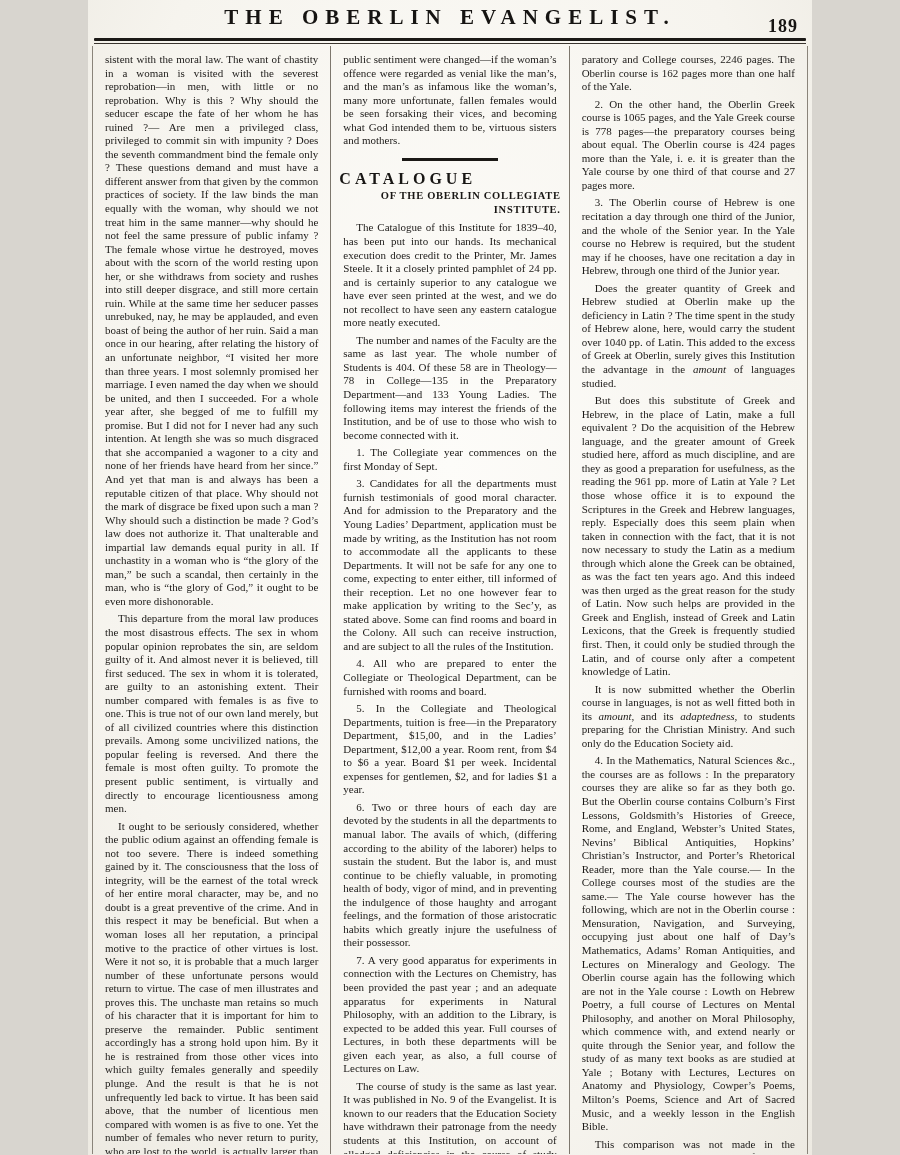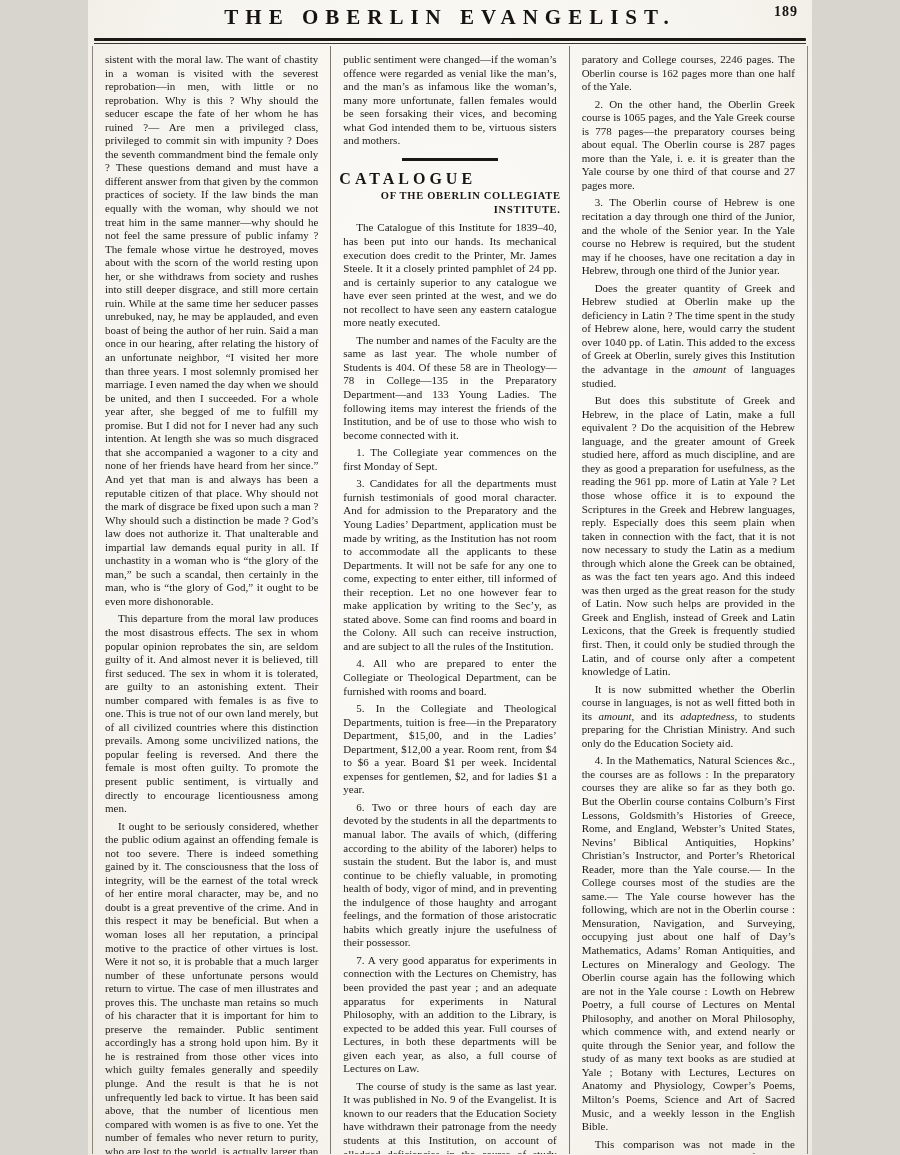--- a/index.html
+++ b/index.html
@@ -9,21 +9,21 @@
     background:#fbfaf6;
     background-image:radial-gradient(ellipse at 50% 40%, #fdfcf9 0%, #f6f4ee 70%, #edeae2 100%);
     color:#1c1a18;overflow:hidden;box-sizing:border-box;
   }
   .masthead{position:relative;height:30px;padding-top:5px;}
   .masthead-title{
     text-align:center;font-weight:bold;font-size:21px;letter-spacing:7px;
     font-family:"Liberation Serif","DejaVu Serif",serif;color:#161412;
   }
   .masthead-page-number{
-    position:absolute;right:14px;top:4px;font-weight:bold;font-size:14px;
+    position:absolute;right:14px;top:16px;font-weight:bold;font-size:18px;
     letter-spacing:1px;color:#161412;
   }
   .head-rules{margin:3px 6px 0 6px;}
   .rule-heavy{height:3px;background:#1b1916;border-radius:1px;}
   .rule-light{height:1px;background:#3a352f;margin-top:2px;}
   .columns{
     display:flex;align-items:stretch;
     margin:2px 4px 0 4px;height:1108px;
     border-left:1px solid #8a847a;border-right:1px solid #8a847a;
   }
@@ -84,21 +84,21 @@
           <p class="para indent">5.  In the Collegiate and Theological Departments, tuition is free—in the Preparatory Department, $15,00, and in the Ladies’ Department, $12,00 a year.  Room rent, from $4 to $6 a year.  Board $1 per week.  Incidental expenses for gentlemen, $2, and for ladies $1 a year.</p>
           <p class="para indent">6.  Two or three hours of each day are devoted by the students in all the departments to manual labor.  The avails of which, (differing according to the ability of the laborer) helps to sustain the student.  But the labor is, and must continue to be chiefly valuable, in promoting health of body, vigor of mind, and in preventing the indulgence of those haughty and arrogant feelings, and the formation of those aristocratic habits which greatly injure the usefulness of their possessor.</p>
           <p class="para indent">7.  A very good apparatus for experiments in connection with the Lectures on Chemistry, has been provided the past year ;  and an adequate apparatus for experiments in Natural Philosophy, with an addition to the Library, is expected to be added this year.  Full courses of Lectures, in both these departments will be given each year, as also, a full course of Lectures on Law.</p>
           <p class="para indent">The course of study is the same as last year.  It was published in No. 9 of the Evangelist.  It is known to our readers that the Education Society have withdrawn their patronage from the needy students at this Institution, on account of alledged deficiencies in the course of study here. Also that those who attempt to defend this act of the Education Society, have pretended to compare the course of study at this Institution with that of Yale, and though professing to give the whole course, have in reality given but a part, thus making an impression that the course here is decidedly defective.  This led to a comparison of the two courses, and the result is given in the Catalogue in parallel columns.  The whole will be printed soon in an extra number of the Evangelist.  The following summary may be given here.</p>
           <p class="para indent">1.  The amount of Latin required by the Oberlin Preparatory and College courses is 1285 pages—by the Yale Pre-</p>
         </div>
     </div>
 
     <div class="col">
         <p class="para">paratory and College courses, 2246 pages.  The Oberlin course is 162 pages more than one half of the Yale.</p>
-        <p class="para indent">2.  On the other hand, the Oberlin Greek course is 1065 pages, and the Yale Greek course is 778 pages—the preparatory courses being about equal.  The Oberlin course is 287 pages more than the Yale, i. e. it is greater than the Yale course by one third of that course and 27 pages more.</p>
+        <p class="para indent">2.  On the other hand, the Oberlin Greek course is 1065 pages, and the Yale Greek course is 778 pages—the preparatory courses being about equal.  The Oberlin course is 424 pages more than the Yale, i. e. it is greater than the Yale course by one third of that course and 27 pages more.</p>
         <p class="para indent">3.  The Oberlin course of Hebrew is one recitation a day through one third of the Junior, and the whole of the Senior year.  In the Yale course no Hebrew is required, but the student may if he chooses, have one recitation a day in Hebrew, through one third of the Junior year.</p>
         <p class="para indent">Does the greater quantity of Greek and Hebrew studied at Oberlin make up the deficiency in Latin ?  The time spent in the study of Hebrew alone, here, would carry the student over 1040 pp. of Latin.  This added to the excess of Greek at Oberlin, surely gives this Institution the advantage in the <i>amount</i> of languages studied.</p>
         <p class="para indent">But does this substitute of Greek and Hebrew, in the place of Latin, make a full equivalent ?  Do the acquisition of the Hebrew language, and the greater amount of Greek studied here, afford as much discipline, and are they as good a preparation for usefulness, as the reading the 961 pp. more of Latin at Yale ?  Let those whose office it is to expound the Scriptures in the Greek and Hebrew languages, reply.  Especially does this seem plain when taken in connection with the fact, that it is not now necessary to study the Latin as a medium through which alone the Greek can be obtained, as was the fact ten years ago.  And this indeed was then urged as the great reason for the study of Latin.  Now such helps are provided in the Greek and English, instead of Greek and Latin Lexicons, that the Greek is frequently studied first.  Then, it could only be studied through the Latin, and of course only after a competent knowledge of Latin.</p>
         <p class="para indent">It is now submitted whether the Oberlin course in languages, is not as well fitted both in its <i>amount</i>, and its <i>adaptedness</i>, to students preparing for the Christian Ministry.  And such only do the Education Society aid.</p>
         <p class="para indent">4.  In the Mathematics, Natural Sciences &amp;c., the courses are as follows :  In the preparatory courses they are alike so far as they both go.  But the Oberlin course contains Colburn’s First Lessons, Goldsmith’s Histories of Greece, Rome, and England, Webster’s United States, Nevins’ Biblical Antiquities, Hopkins’ Christian’s Instructor, and Porter’s Rhetorical Reader, more than the Yale course.— In the College courses most of the studies are the same.— The Yale course however has the following, which are not in the Oberlin course :  Mensuration, Navigation, and Surveying, occupying just about one half of Day’s Mathematics, Adams’ Roman Antiquities, and Lectures on Mineralogy and Geology.  The Oberlin course again has the following which are not in the Yale course :  Lowth on Hebrew Poetry, a full course of Lectures on Mental Philosophy, and another on Moral Philosophy, which commence with, and extend nearly or quite through the Senior year, and follow the study of as many text books as are studied at Yale ; Botany with Lectures, Lectures on Anatomy and Physiology, Cowper’s Poems, Milton’s Poems, Science and Art of Sacred Music, and a weekly lesson in the English Bible.</p>
         <p class="para indent">This comparison was not made in the Catalogue, nor is the substance of it here repeated with any wish to exalt this, or disparage that College.  No unfriendly feeling exists towards Yale, or any other institution.  We regard it as a fortunate circumstance that Yale was selected as the one with which to make the comparison.  No one will accuse that venerable Institution of a want of thoroughness. Our readers can now judge whether Oberlin deserves to be so represented.  Could the Education Society have been fully acquainted with the course of study here, when they exscinded their beneficiaries ?</p>
         <p class="para indent">We have known all along that the Faculty at Oberlin really did make their students encourage a great amount of study—that their course really is as well adapted to prepare the intellect and the heart of the student for the great work of the Gospel Ministry, as that of most other</p>
       </div>
 
   </div>

